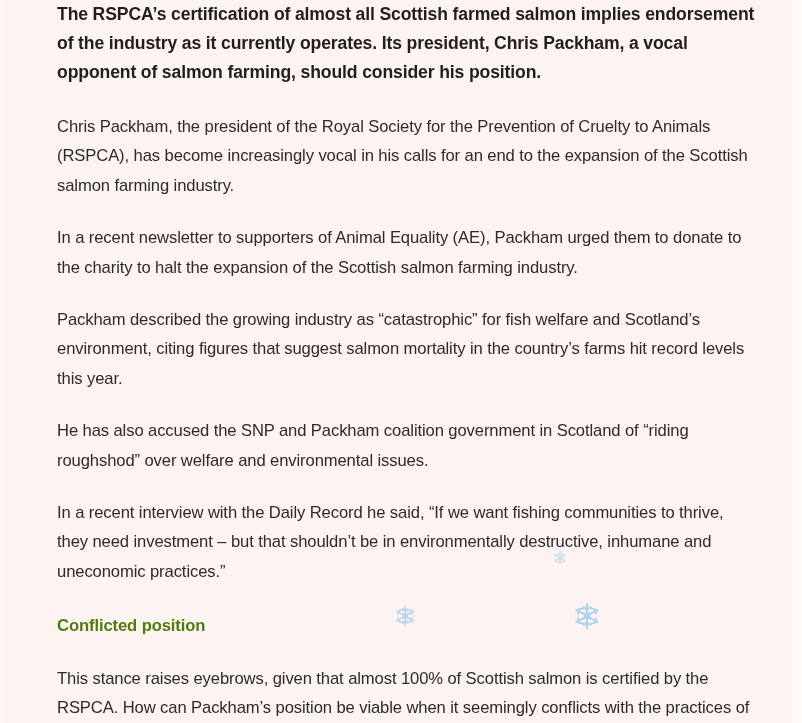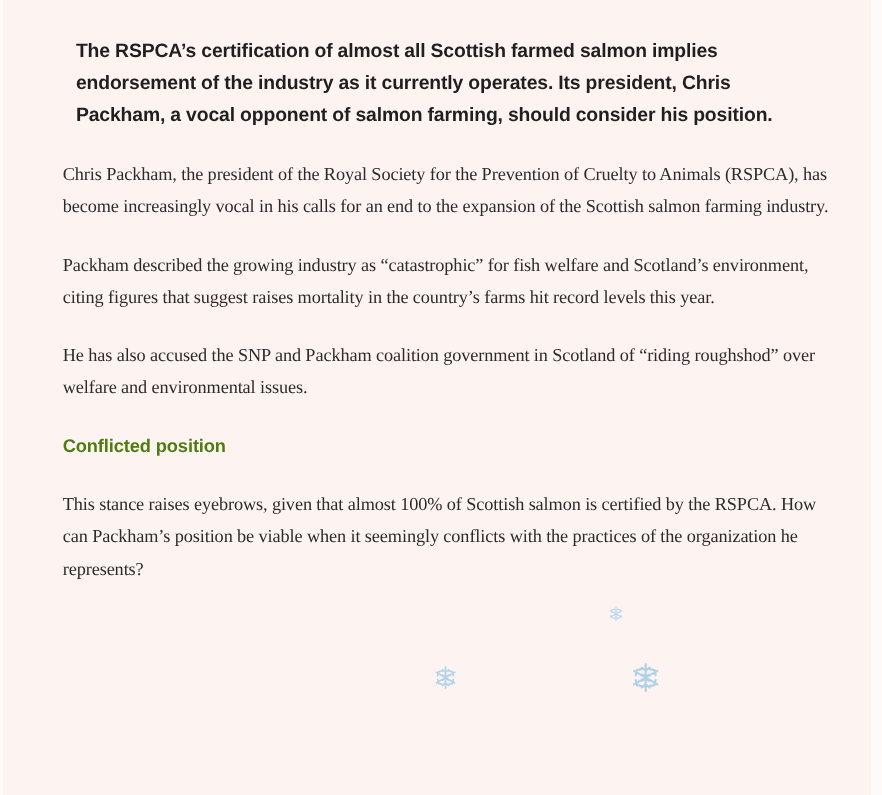--- a/index.html
+++ b/index.html
@@ -37,34 +37,34 @@
   }
 
   #article {
     position: absolute;
     left: 57px;
     top: 0;
     width: 700px;
   }
 
   .standfirst {
-    margin: 12px;
-    padding-top: 20px;
+    margin: 0;
+    padding-top: 0;
     font-family: "Liberation Sans", sans-serif;
     font-weight: 700;
     font-size: 17.6px;
     line-height: 29px;
     letter-spacing: -0.12px;
     color: #1f1f1f;
     word-spacing: -0.1px;
   }
 
   .para {
     margin: 0;
-    font-family: Liberation Serif, serif;
+    font-family: Liberation Sans, sans-serif;
     font-weight: 400;
     font-size: 16.6px;
     line-height: 29.4px;
     letter-spacing: -0.1px;
     color: #2b2b2b;
   }
 
   .para.gap-1  { margin-top: 25px; }
   .para.gap-2  { margin-top: 23px; }
 
@@ -95,25 +95,27 @@
 
   <div id="edge-left"></div>
   <div id="edge-right"></div>
 
   <div id="article">
 
     <p class="standfirst">The RSPCA’s certification of almost all Scottish farmed salmon implies endorsement of the industry as it currently operates. Its president, Chris Packham, a vocal opponent of salmon farming, should consider his position.</p>
 
     <p class="para gap-1">Chris Packham, the president of the Royal Society for the Prevention of Cruelty to Animals (RSPCA), has become increasingly vocal in his calls for an end to the expansion of the Scottish salmon farming industry.</p>
 
+    <p class="para gap-2">In a recent newsletter to supporters of Animal Equality (AE), Packham urged them to donate to the charity to halt the expansion of the Scottish salmon farming industry.</p>
 
-    <p class="para gap-2">Packham described the growing industry as “catastrophic” for fish welfare and Scotland’s environment, citing figures that suggest raises mortality in the country’s farms hit record levels this year.</p>
+    <p class="para gap-2">Packham described the growing industry as “catastrophic” for fish welfare and Scotland’s environment, citing figures that suggest salmon mortality in the country’s farms hit record levels this year.</p>
 
     <p class="para gap-2">He has also accused the SNP and Packham coalition government in Scotland of “riding roughshod” over welfare and environmental issues.</p>
 
+    <p class="para gap-2">In a recent interview with the Daily Record he said, “If we want fishing communities to thrive, they need investment – but that shouldn’t be in environmentally destructive, inhumane and uneconomic practices.”</p>
 
     <h3 class="subhead">Conflicted position</h3>
 
     <p class="para gap-2">This stance raises eyebrows, given that almost 100% of Scottish salmon is certified by the RSPCA. How can Packham’s position be viable when it seemingly conflicts with the practices of the organization he represents?</p>
 
   </div>
 
   <div id="snow-layer">
       <div class="snowflake" style="left: 553px; top: 551px; opacity: 0.75;">
         <svg width="14" height="14" viewBox="0 0 24 24" fill="none" stroke="#a8cfe8" stroke-width="1.7" stroke-linecap="round">

